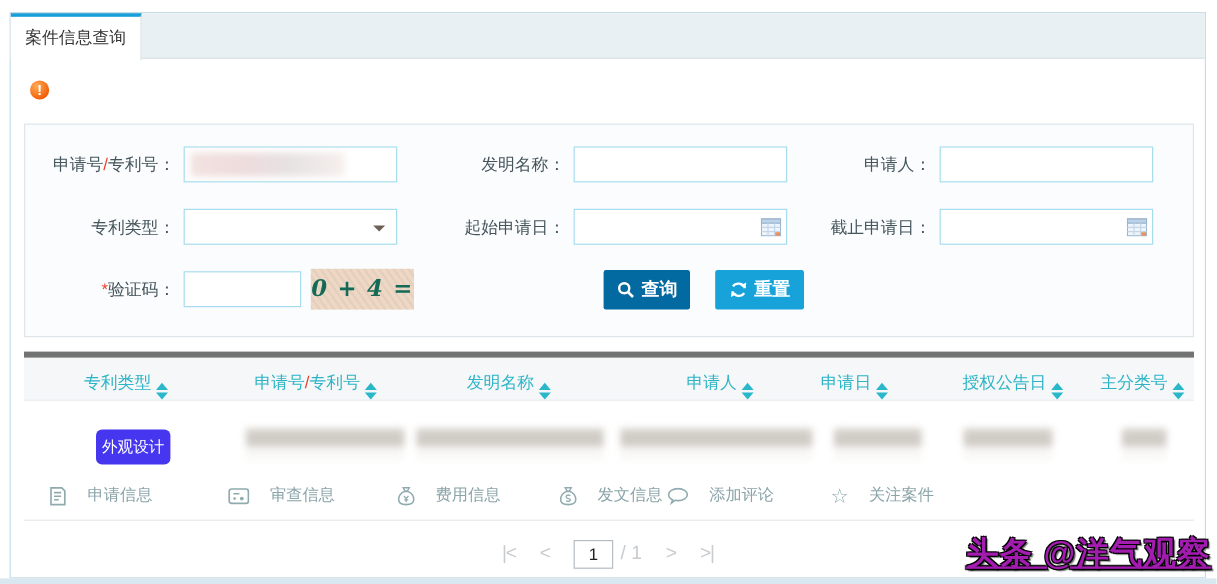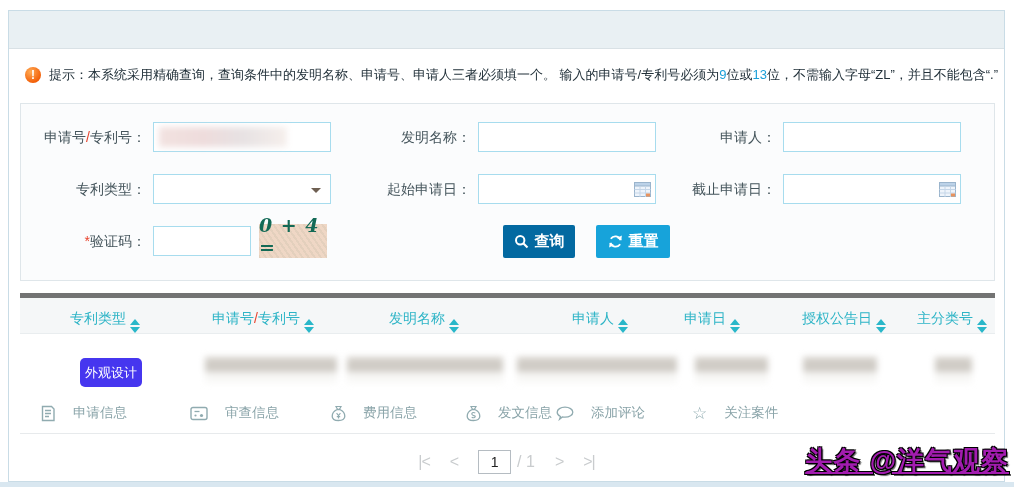--- a/index.html
+++ b/index.html
@@ -42,24 +42,24 @@
   .redact-input { position:absolute; left:5px; top:4px; width:128px; height:20px;
     background:linear-gradient(90deg,#f2e2e0,#eedcdc 35%,#e7e2e3 65%,#f6efec); }
   .select-box { position:absolute; left:132px; width:178px; height:30px; border:1px solid #a7dcee; background:#fff; cursor:pointer; }
   .select-arrow { position:absolute; right:9px; top:13px; width:0; height:0;
     border-left:5px solid transparent; border-right:5px solid transparent; border-top:5px solid #6e5f52; }
   .date-wrap { position:absolute; width:178px; height:30px; }
   .date-wrap .f-input { left:0; top:0; width:178px; padding-right:26px; }
   .cal-icon { position:absolute; right:5px; top:7px; width:17px; height:16px; cursor:pointer; }
   .captcha-input { left:132px; width:98px; }
   .captcha-box {
-    position:absolute; left:238px; top:120px; width:68px; height:34px;
+    position:absolute; left:238px; top:120px; width:86px; height:34px;
     background:#efd7c5;
     background-image:repeating-linear-gradient(55deg, rgba(90,120,90,.08) 0 2px, transparent 2px 5px);
-    display:flex; align-items:flex-end; justify-content:center;
+    display:flex; align-items:center; justify-content:center;
     font-family:"DejaVu Serif", serif; font-style:italic; font-weight:bold;
     font-size:19px; color:#136a56; letter-spacing:1px; cursor:pointer;
   }
   .btn { position:absolute; top:121px; height:33px; display:flex; align-items:center; justify-content:center; gap:6px;
     color:#fff; font-size:15px; font-weight:bold; border:none; border-radius:2px; cursor:pointer; }
   .btn-search { left:482px; width:72px; background:#0369a1; }
   .btn-reset  { left:575px; width:74px; background:#17a3da; }
   
   .thead { position:absolute; left:11px; top:282px; width:975px; height:41px; background:#f5f7f8;
     border-top:5px solid #737373; border-bottom:1px solid #e9edef; }
@@ -101,24 +101,26 @@
     text-shadow:-1px -1px 0 #000, 1px -1px 0 #000, -1px 1px 0 #000, 1px 1px 0 #000, 2px 2px 1px rgba(0,0,0,.6);text-decoration:underline; }
   svg { display:block; }
 </style>
 </head>
 <body>
 
 <div class="stage">
   <div class="panel">
 
     <div class="tabbar"></div>
+    <div class="tab-active">
+      <span>案件信息查询</span>
+    </div>
 
     <div class="notice">
       <span class="notice-icon">!</span>
-      <span class="notice-text"><span>提示：本系统采用精确查询，查询条件中的发明名称、申请号、申请人三者必须填一个。 输入的申请号/专利号必须为</span><span class="blue">9</span><span>位或</span><span class="blue">13</span><span>位，不需输入字母“ZL”，并且不能包含“.”</span></span>
     </div>
 
     <div class="form-panel">
 
       <div class="f-label row1 lab-c1"><span>申请号</span><span class="red">/</span><span>专利号：</span></div>
       <div class="f-input row1 inp-c1" style="position:absolute;">
         <div class="redact redact-input"></div>
       </div>
 
       <div class="f-label row1 lab-c2">发明名称：</div>

